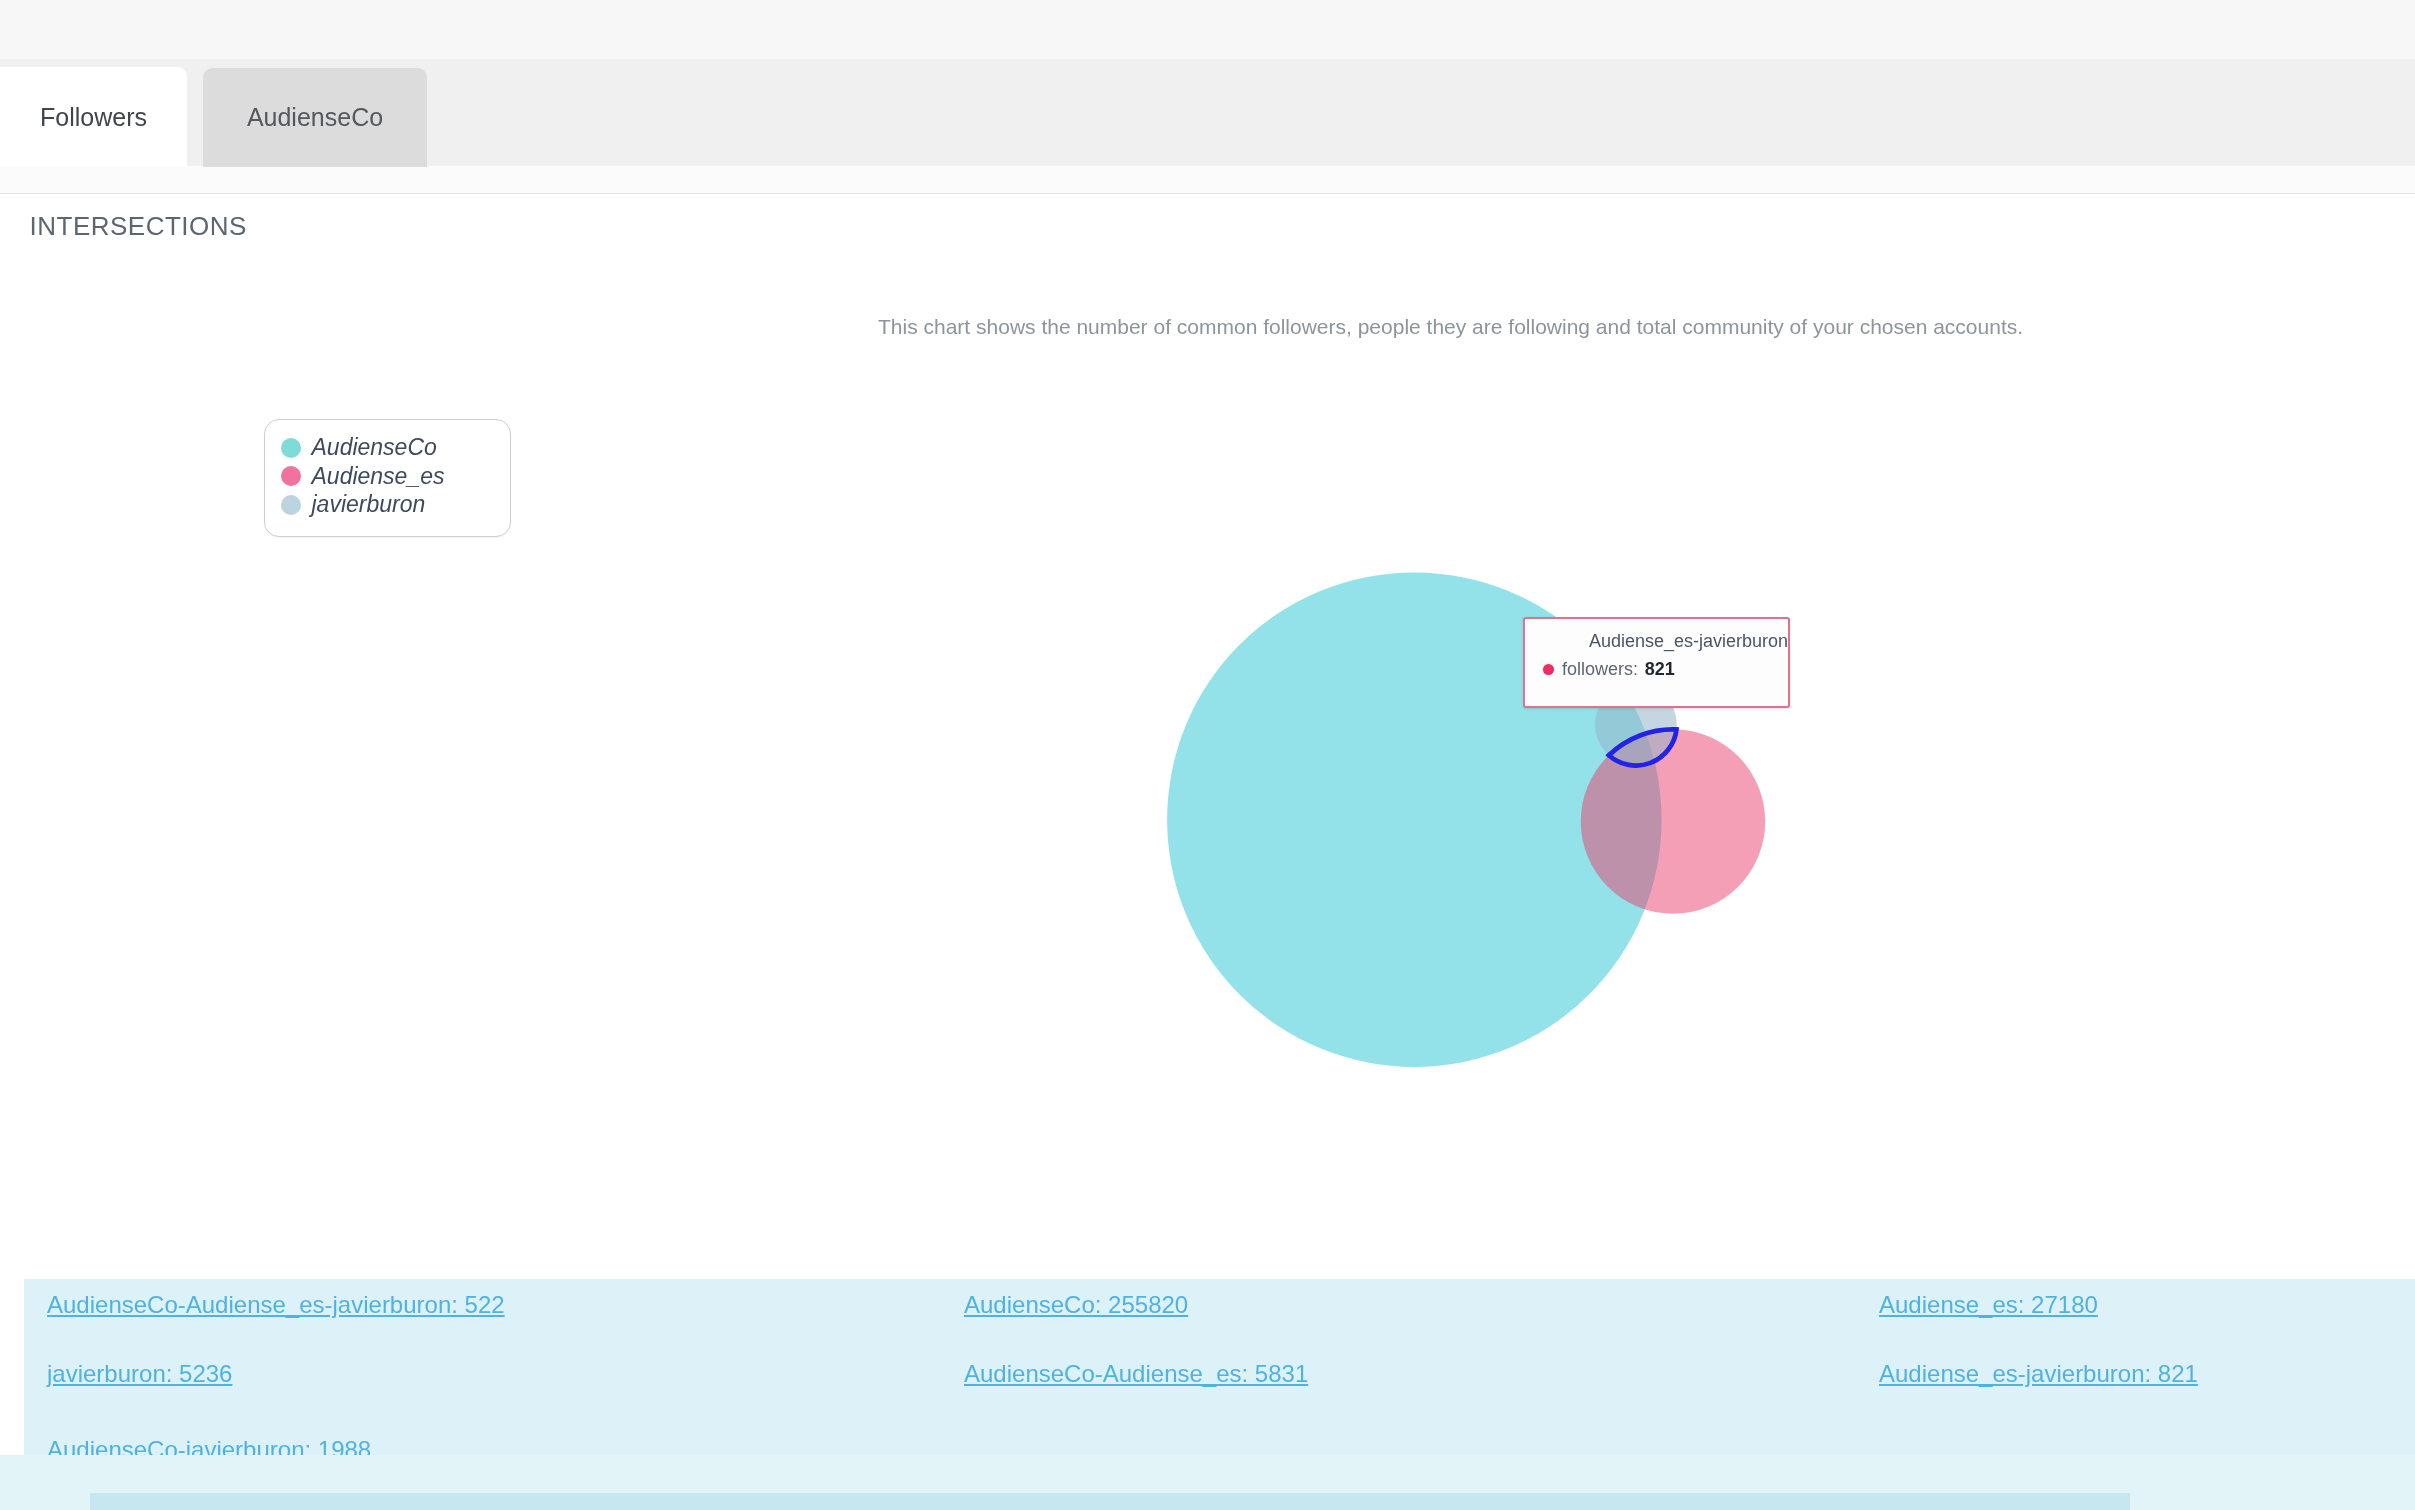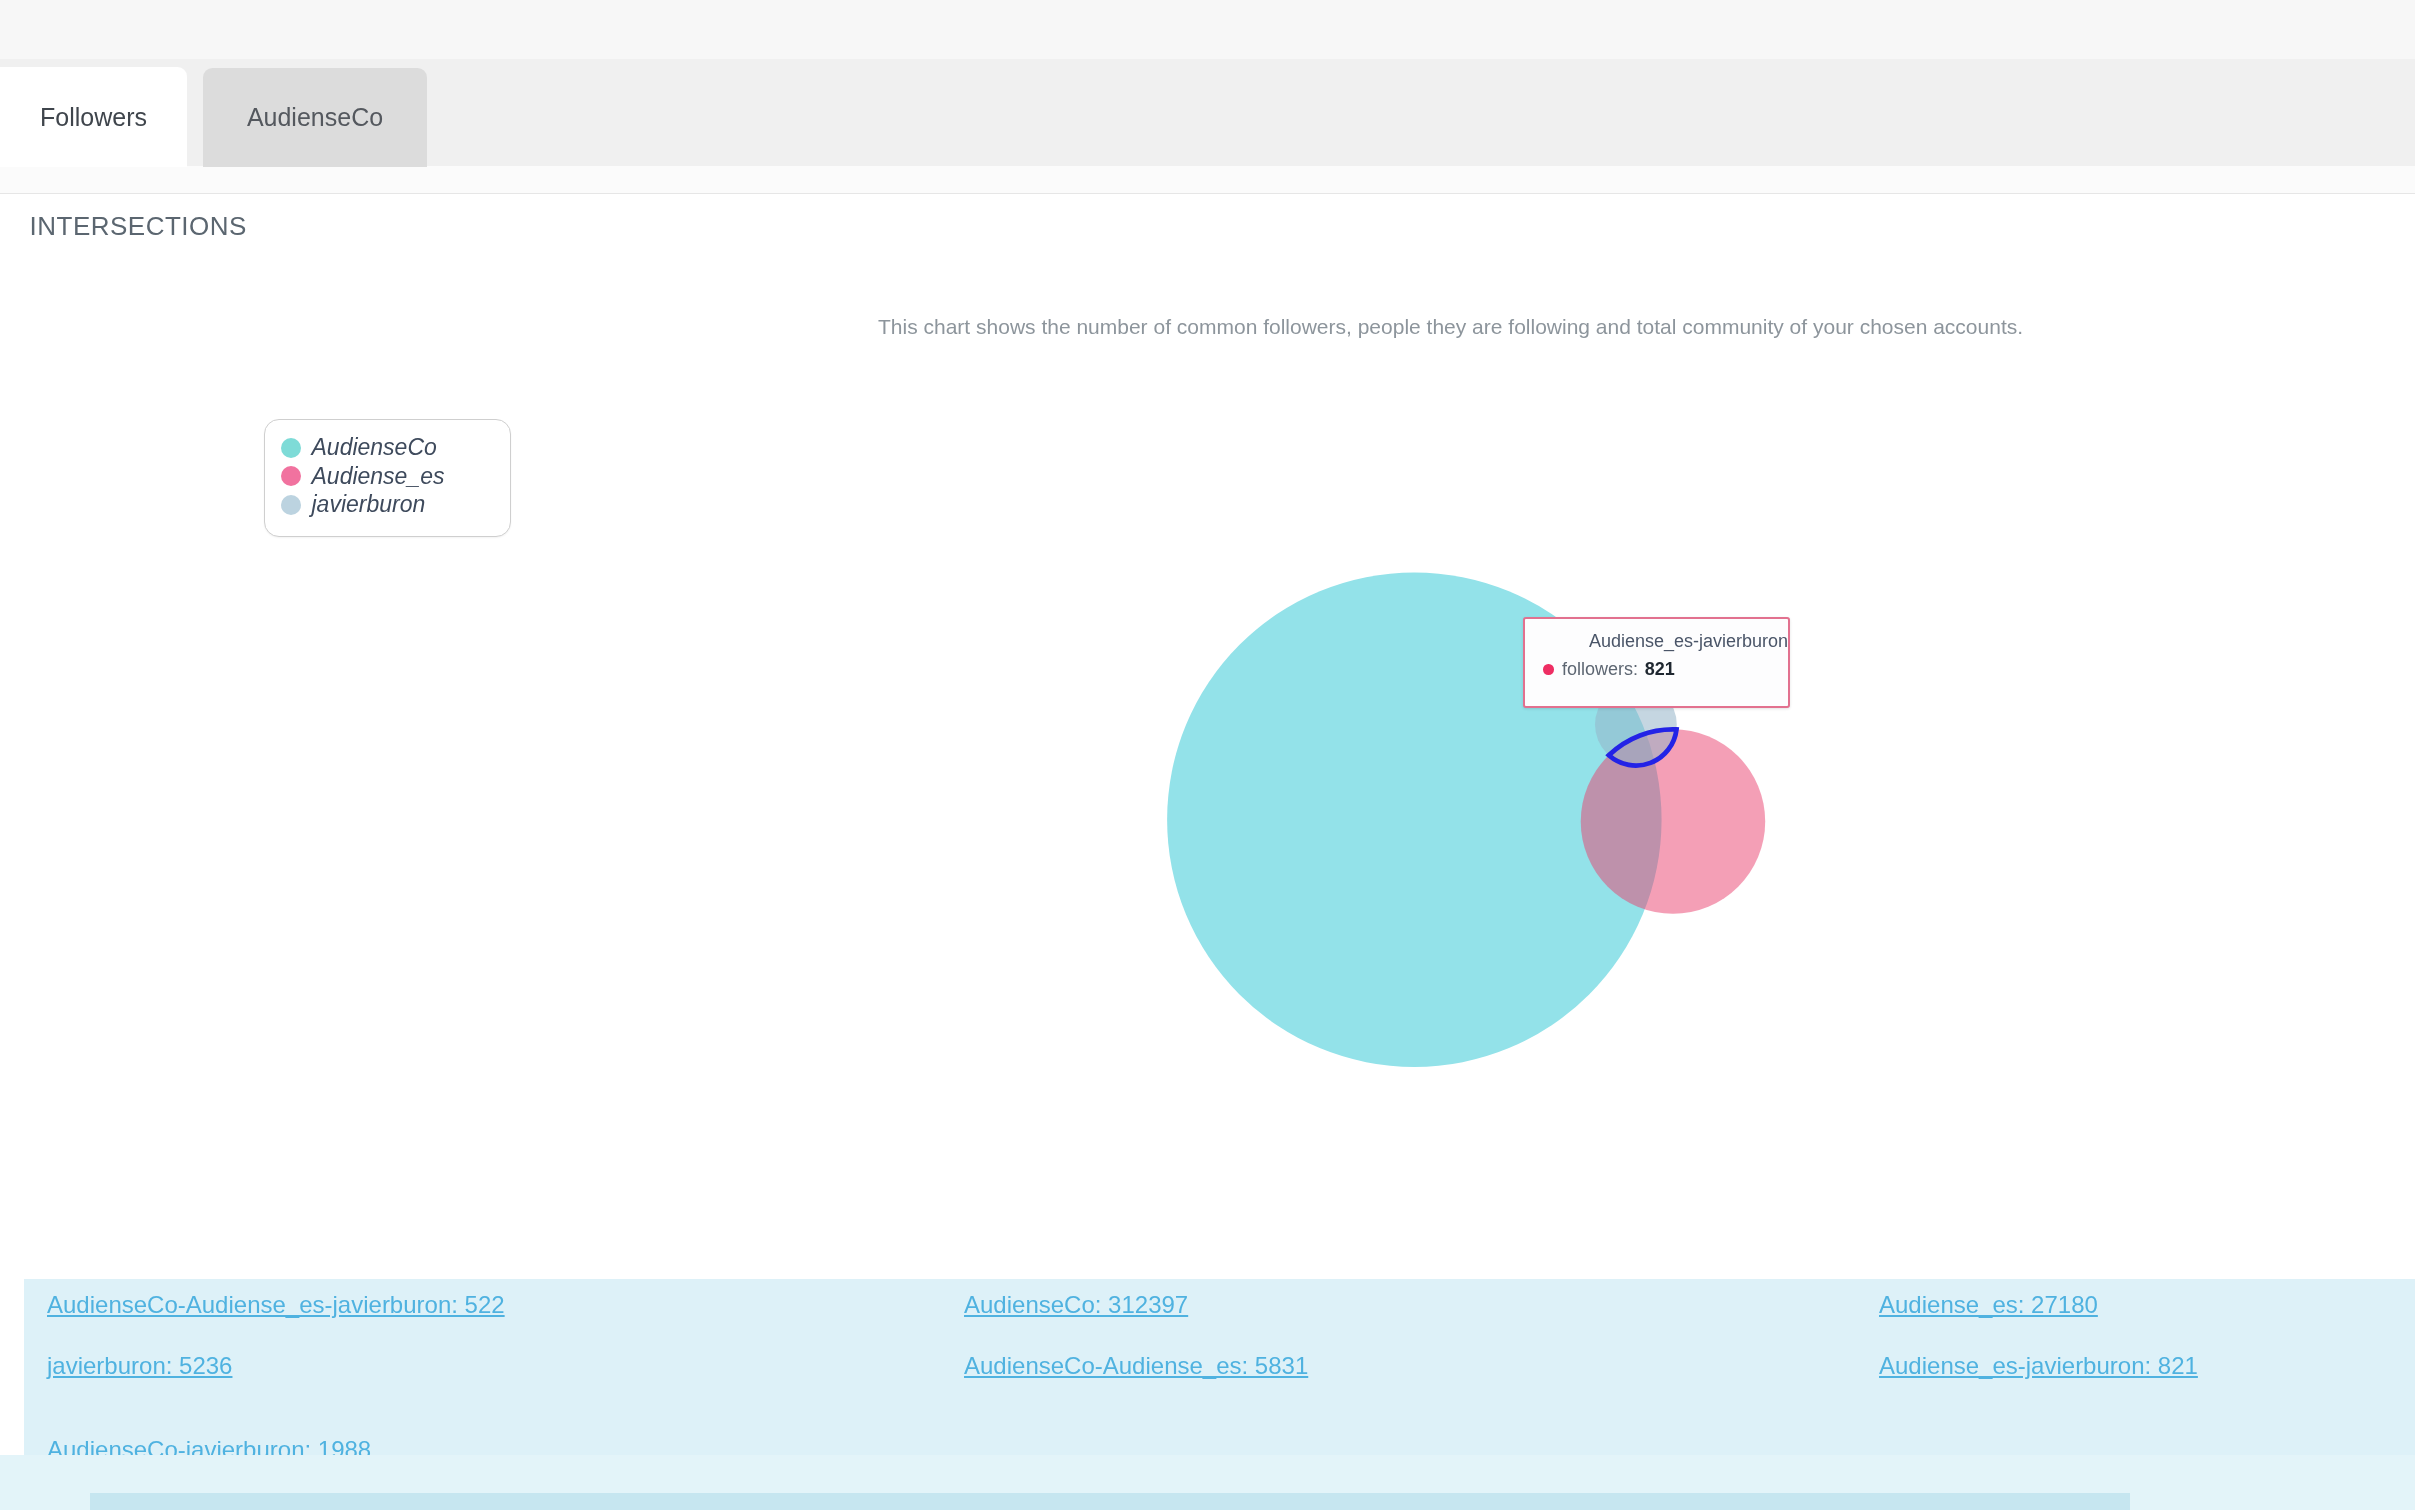--- a/index.html
+++ b/index.html
@@ -59,21 +59,21 @@
     background:#ddf1f8; z-index:2;
   }
   .links-col { position:absolute; top:0; }
   .links-col.c1 { left:23px; }
   .links-col.c2 { left:940px; }
   .links-col.c3 { left:1855px; }
   .chart-link {
     display:block; position:absolute; left:0; white-space:nowrap;
     font-size:24px; color:#4fb2e0; cursor:pointer;
   }
-  .r1 { top:12.4px; } .r2 { top:73px; } .r3 { top:130px;margin-top:27px; }
+  .r1 { top:12.4px; } .r2 { top:81px; } .r3 { top:130px;margin-top:27px; }
   
   .footer-band  { position:absolute; left:0; top:1455px; width:2416px; height:55px; background:#e3f4f9; z-index:2; }
   .footer-strip { position:absolute; left:90px; top:38px; width:2040px; height:17px; background:#c6e6f0; }
 </style>
 </head>
 <body>
 
 <div class="topstrip"></div>
 <div class="tabbar"></div>
 <div class="substrip"></div>
@@ -119,21 +119,21 @@
   </div>
 </div>
 
 <div class="links-panel">
   <div class="links-col c1">
     <a class="chart-link r1" href="#">AudienseCo-Audiense_es-javierburon: 522</a>
     <a class="chart-link r2" href="#">javierburon: 5236</a>
     <a class="chart-link r3" href="#">AudienseCo-javierburon: 1988</a>
   </div>
   <div class="links-col c2">
-    <a class="chart-link r1" href="#">AudienseCo: 312397</a>
+    <a class="chart-link r1" href="#">AudienseCo: 255820</a>
     <a class="chart-link r2" href="#">AudienseCo-Audiense_es: 5831</a>
   </div>
   <div class="links-col c3">
     <a class="chart-link r1" href="#">Audiense_es: 27180</a>
     <a class="chart-link r2" href="#">Audiense_es-javierburon: 821</a>
   </div>
 </div>
 
 <div class="footer-band">
   <div class="footer-strip"></div>

